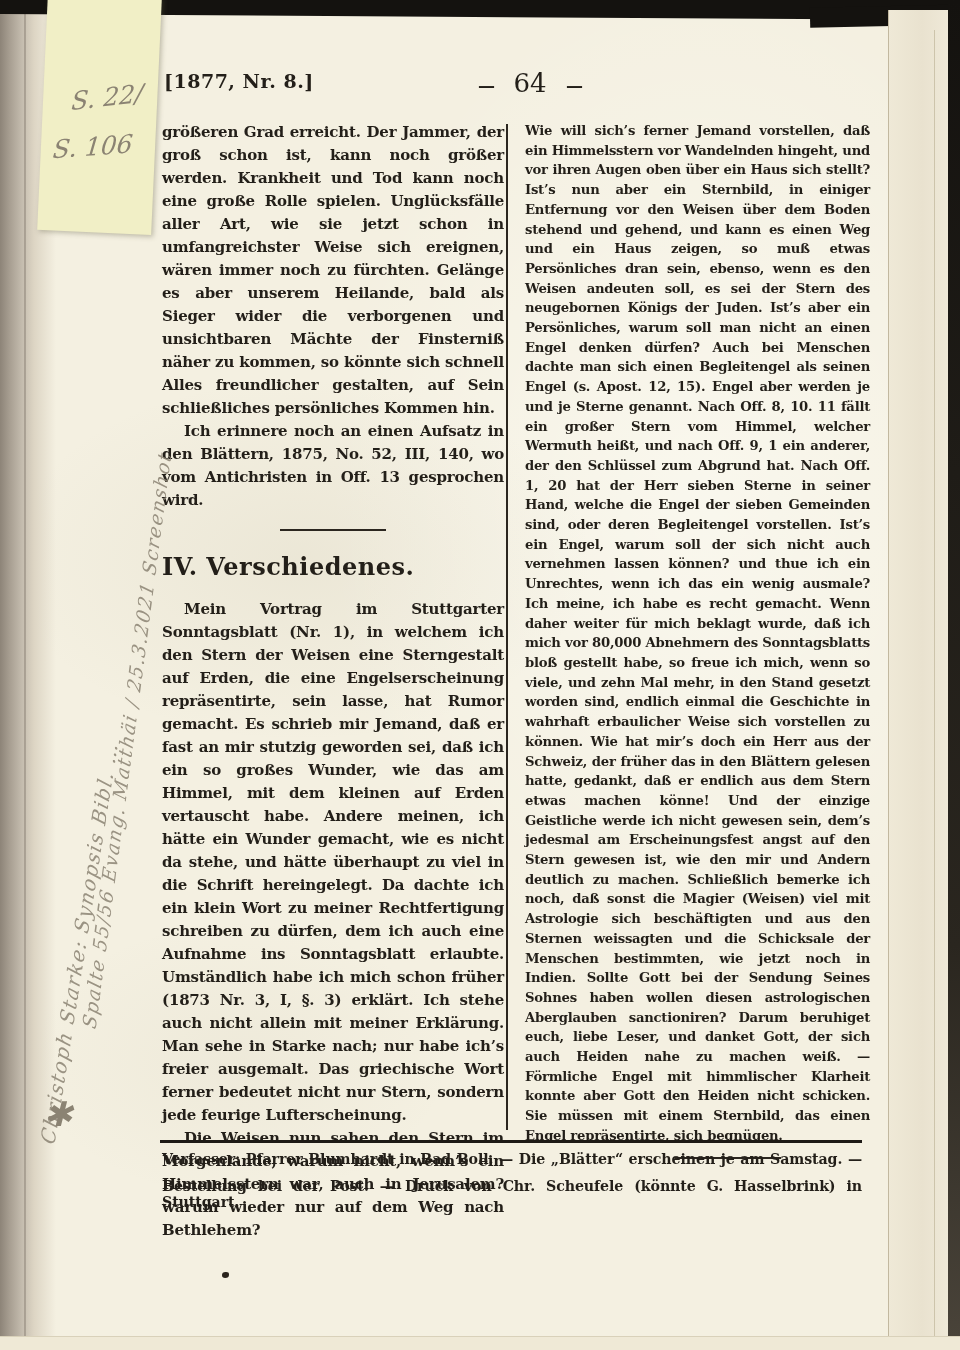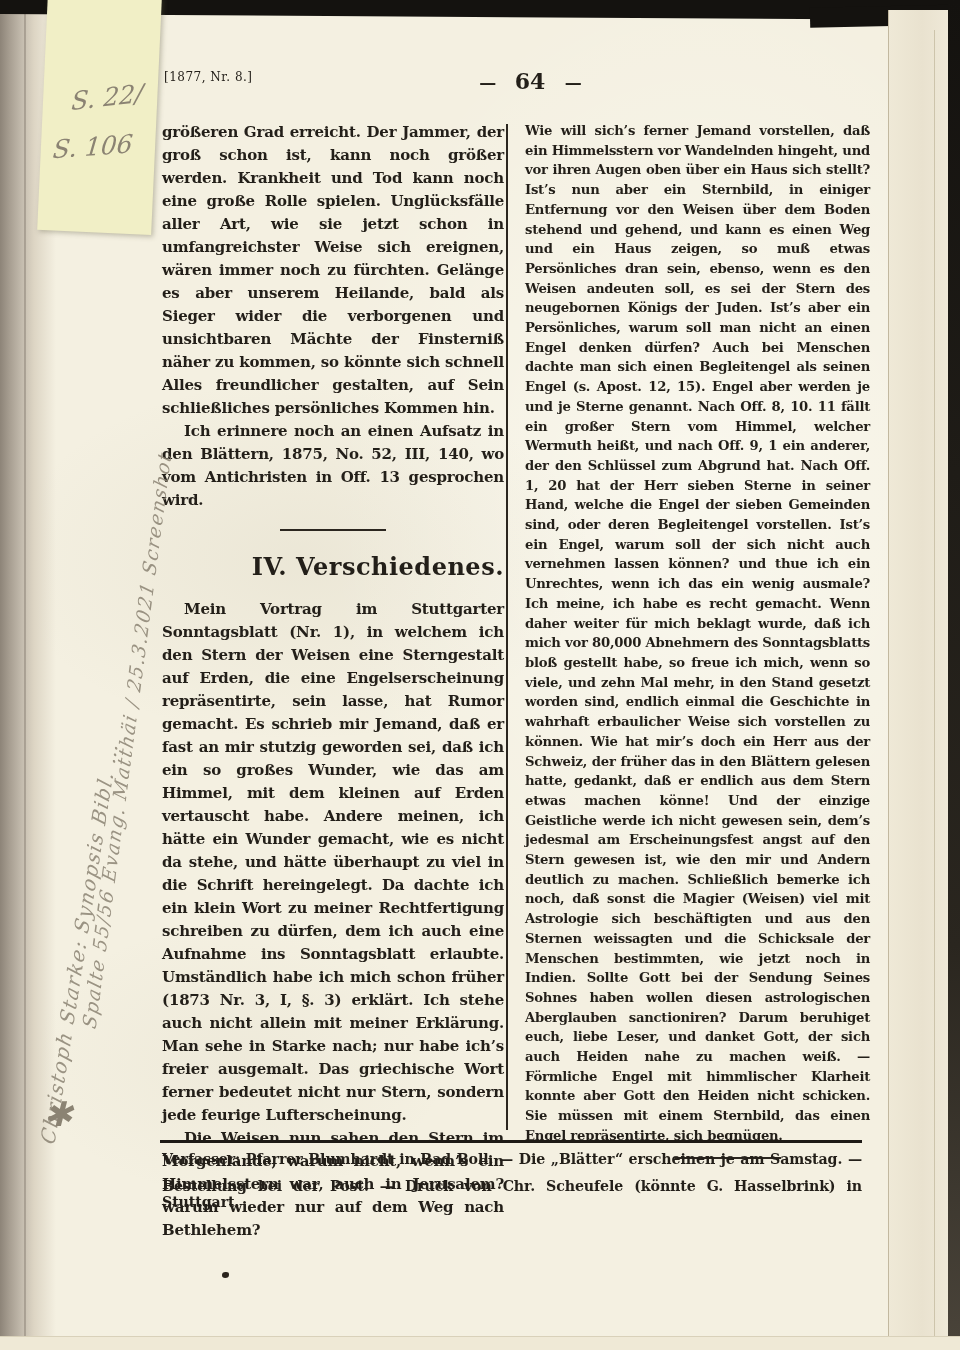--- a/index.html
+++ b/index.html
@@ -49,34 +49,34 @@
   .pencil{color:#8b8373;font-style:italic;font-family:"DejaVu Serif","Liberation Serif",serif;}
   
   .margin-note{
     position:absolute;white-space:nowrap;font-size:20px;letter-spacing:1.5px;
     transform-origin:0 0;z-index:5;opacity:0.85;
   }
   .mn1{left:36px;top:1140px;width:620px;transform:rotate(-81deg) skewX(-8deg);}
   .mn2{left:78px;top:1025px;width:760px;transform:rotate(-82.5deg) skewX(-8deg);font-size:19px;}
   .star-mark{position:absolute;left:44px;top:1094px;font-size:34px;z-index:5;}
   
-  .header-issue{position:absolute;left:164px;top:70px;font-size:12px;font-weight:normal;letter-spacing:0.5px;text-align:right;}
+  .header-issue{position:absolute;left:164px;top:70px;font-size:19px;font-weight:bold;letter-spacing:0.5px;text-align:right;}
   .header-page{position:absolute;left:420px;top:68px;width:220px;text-align:center;font-size:17px;}
-  .header-page .num{font-size:22px;font-weight:bold;padding:0 14px;margin-top:10px;}
+  .header-page .num{font-size:26px;font-weight:normal;padding:0 14px;margin-top:10px;}
   .header-page .dash{font-weight:bold;letter-spacing:-1px;}
   
   .col{position:absolute;top:121px;text-align:justify;font-weight:bold;}
   .col p{margin:0;}
   .col-left{left:162px;width:342px;font-size:15px;line-height:23px;letter-spacing:-0.2px;}
   .col-right{left:525px;width:345px;font-size:13.2px;line-height:19.7px;letter-spacing:-0.25px;}
   .indent{text-indent:22px;}
   .divider{position:absolute;left:506px;top:124px;width:2px;height:1006px;background:#2b261f;}
   .sep-rule{width:106px;height:2px;background:#2b261f;margin:17px auto 24px auto;}
   .end-rule{width:106px;height:2px;background:#2b261f;margin:11px auto 0 auto;margin-left:150px;}
-  h2.section{font-size:24px;text-align:right;margin:0 0 20px 0;font-weight:bold;letter-spacing:0.5px;}
+  h2.section{font-size:24px;text-align:left;margin:0 0 20px 0;font-weight:bold;letter-spacing:0.5px;}
   h3.article{font-size:15.5px;text-align:center;margin:0 0 15px 0;font-weight:bold;}
   
   .footer-rule{position:absolute;left:160px;top:1140px;width:702px;height:3px;background:#1d1a15;}
   .footer-line{position:absolute;left:162px;width:700px;font-size:14.2px;font-weight:bold;text-align:justify;text-align-last:justify;letter-spacing:-0.1px;}
   .fl1{top:1151px;}
   .fl2{top:1178px;}
   .ink-dot{position:absolute;left:222px;top:1272px;width:7px;height:6px;background:#2a241c;border-radius:50% 40% 55% 45%;}
 </style>
 </head>
 <body>

